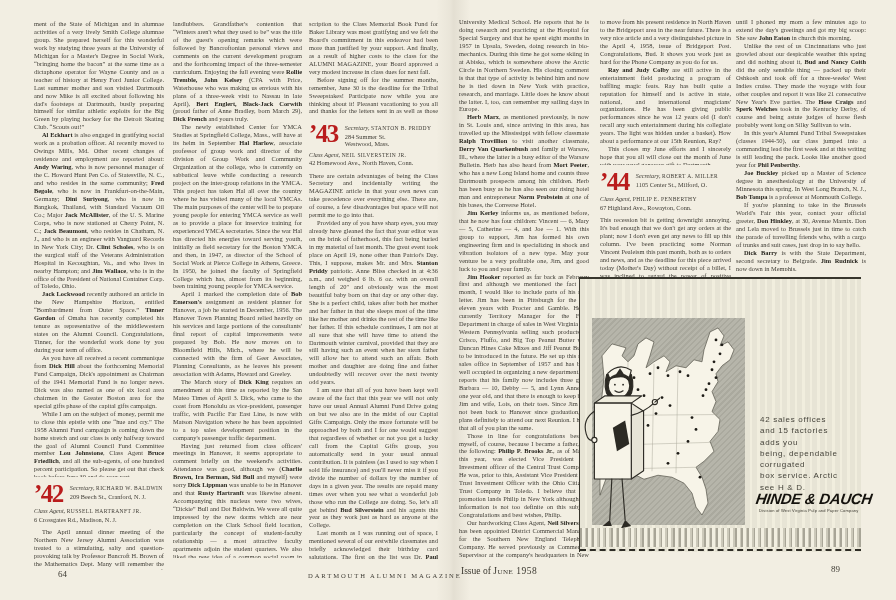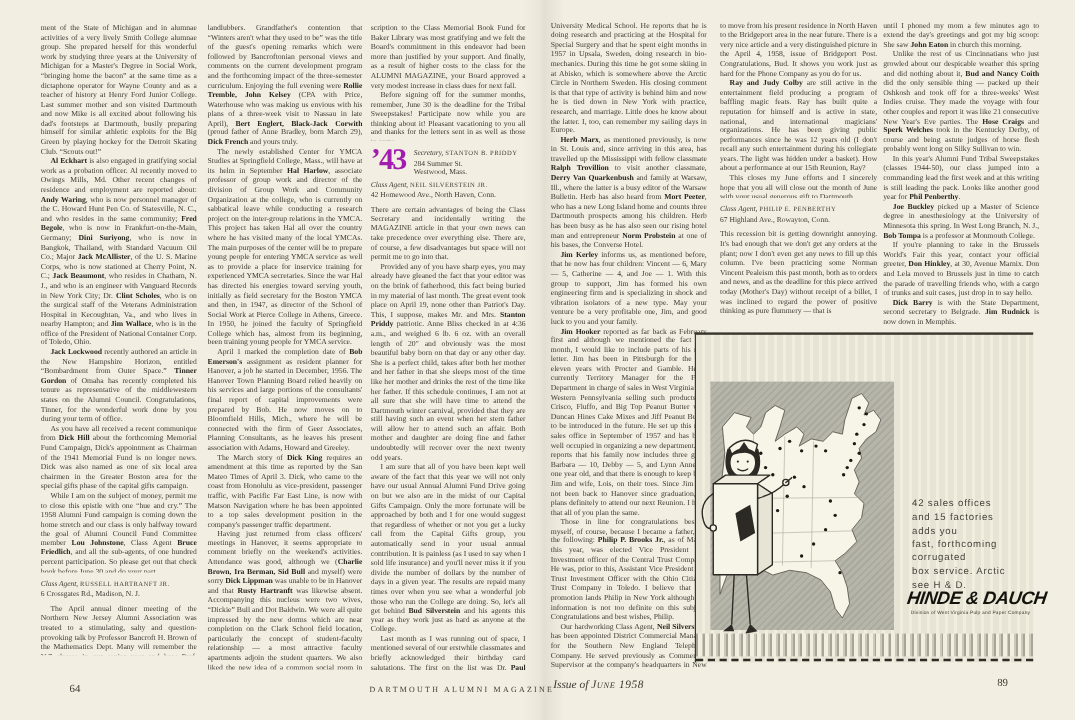--- a/index.html
+++ b/index.html
@@ -8,30 +8,30 @@
   .gutter{position:absolute;left:436px;top:0;width:34px;height:600px;
           background:linear-gradient(90deg,rgba(80,70,50,0) 0%,rgba(80,70,50,0.05) 40%,rgba(80,70,50,0.09) 52%,rgba(80,70,50,0) 100%);}
   .col{position:absolute;text-align:justify;font-size:6.4px;line-height:7.95px;}
   .blk{overflow:hidden;}
   .col p{margin:0;text-indent:8px;}
   .col p.ni{text-indent:0;}
   b{font-weight:bold;color:#28261f;}
   
   .class-head{margin:6px 0 5px 0;}
   .ch-row{display:flex;align-items:flex-start;}
-  .ch-year{font-weight:bold;font-size:25px;line-height:21px;letter-spacing:-1.5px;color:#a21caf;margin-right:7px;}
+  .ch-year{font-weight:bold;font-size:25px;line-height:21px;letter-spacing:-1.5px;color:#b91c1c;margin-right:7px;}
   .ch-info{font-size:6.2px;line-height:7.5px;padding-top:1px;text-align:left;}
   .lbl{font-style:italic;}
   .nm{font-size:5.5px;letter-spacing:.4px;}
   .addr{font-size:6.3px;text-align:left;}
   .ch-agent{margin-top:3px;font-size:6.2px;line-height:7.5px;text-align:left;}
   
   .pgnum{position:absolute;font-size:9px;color:#3f3c35;}
   #footer-left-title{position:absolute;left:308px;top:572px;width:132px;font-size:6.6px;letter-spacing:1.9px;color:#3f3c35;white-space:nowrap;}
-  #footer-issue{position:absolute;left:461px;top:566px;font-size:9.5px;font-style:italic;color:#3a372f;}
+  #footer-issue{position:absolute;left:461px;top:566px;font-size:9.5px;color:#3a372f;}
   #footer-issue .sc{font-variant:small-caps;letter-spacing:.5px;}
   
   #ad{position:absolute;left:579px;top:277px;width:281px;height:273px;
       border-top:2px solid #38362d;border-left:1px solid #38362d;
       background:repeating-linear-gradient(90deg,#e7e4d5 0 5px,#f1eede 5px 7.5px);}
   #ad-map{position:absolute;left:12px;top:39px;width:153px;height:207px;
       background:repeating-linear-gradient(135deg,#aaa99e 0 1.6px,#b6b5aa 1.6px 4.2px);}
   #ad-map svg{display:block;width:100%;height:100%;}
   #ad-woman{position:absolute;left:-2px;top:79px;width:82px;height:182px;}
   #ad-text{position:absolute;left:180px;top:135px;font-family:"Liberation Sans",sans-serif;
@@ -54,20 +54,27 @@
   <div class="col" style="left:34px;top:20px;width:130px;">
     <div class="blk" style="height:457px;">
       <p class="ni">ment of the State of Michigan and in alumnae activities of a very lively Smith College alumnae group. She prepared herself for this wonderful work by studying three years at the University of Michigan for a Master's Degree in Social Work, “bringing home the bacon” at the same time as a dictaphone operator for Wayne County and as a teacher of history at Henry Ford Junior College. Last summer mother and son visited Dartmouth and now Mike is all excited about following his dad's footsteps at Dartmouth, busily preparing himself for similar athletic exploits for the Big Green by playing hockey for the Detroit Skating Club. “Scouts out!”</p>
       <p><b>Al Eckhart</b> is also engaged in gratifying social work as a probation officer. Al recently moved to Owings Mills, Md. Other recent changes of residence and employment are reported about: <b>Andy Waring</b>, who is now personnel manager of the C. Howard Hunt Pen Co. of Statesville, N. C., and who resides in the same community; <b>Fred Begole</b>, who is now in Frankfurt-on-the-Main, Germany; <b>Dini Suriyong</b>, who is now in Bangkok, Thailand, with Standard Vacuum Oil Co.; Major <b>Jack McAllister</b>, of the U. S. Marine Corps, who is now stationed at Cherry Point, N. C.; <b>Jack Beaumont</b>, who resides in Chatham, N. J., and who is an engineer with Vanguard Records in New York City; Dr. <b>Clint Scholes</b>, who is on the surgical staff of the Veterans Administration Hospital in Kecoughtan, Va., and who lives in nearby Hampton; and <b>Jim Wallace</b>, who is in the office of the President of National Container Corp. of Toledo, Ohio.</p>
       <p><b>Jack Lockwood</b> recently authored an article in the New Hampshire Horizon, entitled “Bombardment from Outer Space.” <b>Tinner Gordon</b> of Omaha has recently completed his tenure as representative of the middlewestern states on the Alumni Council. Congratulations, Tinner, for the wonderful work done by you during your term of office.</p>
       <p>As you have all received a recent communique from <b>Dick Hill</b> about the forthcoming Memorial Fund Campaign, Dick's appointment as Chairman of the 1941 Memorial Fund is no longer news. Dick was also named as one of six local area chairmen in the Greater Boston area for the special gifts phase of the capital gifts campaign.</p>
       <p>While I am on the subject of money, permit me to close this epistle with one “hue and cry.” The 1958 Alumni Fund campaign is coming down the home stretch and our class is only halfway toward the goal of Alumni Council Fund Committee member <b>Lou Johnstone</b>, Class Agent <b>Bruce Friedlich</b>, and all the sub-agents, of one hundred percent participation. So please get out that check book before June 30 and do your part.</p>
 
     </div>
     <div class="class-head">
+      <div class="ch-row">
+        <div class="ch-year">’42</div>
+        <div class="ch-info">
+          <div><span class="lbl">Secretary,</span> <span class="nm">RICHARD W. BALDWIN</span></div>
+          <div class="addr">209 Beech St., Cranford, N. J.</div>
+        </div>
+      </div>
       <div class="ch-agent">
         <div><span class="lbl">Class Agent,</span> <span class="nm">RUSSELL HARTRANFT JR.</span></div>
         <div class="addr">6 Crossgates Rd., Madison, N. J.</div>
       </div>
     </div>
     <div class="blk" style="height:42px;">
       <p>The April annual dinner meeting of the Northern New Jersey Alumni Association was treated to a stimulating, salty and question-provoking talk by Professor Bancroft H. Brown of the Mathematics Dept. Many will remember the V-7 classes in our senior year and how Prof. Brown managed to teach us enough math to make navigation sensible to</p>
     </div>
   </div>
 
@@ -116,20 +123,27 @@
     <p>Our hardworking Class Agent, <b>Neil Silverstein</b> has been appointed District Commercial Manager for the Southern New England Telephone Company. He served previously as Commercial Supervisor at the company's headquarters in New Haven. Bud joined the Telephone Company in 1946 as a Commercial Representative in New England. There he worked in Hartford and at the company's headquarters in New Haven before going to Middletown as Assistant Manager in 1951. He returned to headquarters as Commercial Force Supervisor in 1952, went to East Hartford as Manager in 1954, and took the headquarters position he now leaves in 1956. Bud is the father of four children, as many of you already know, and he expects</p>
   </div>
 
   <div class="col" style="left:600px;top:18px;width:131px;">
     <div class="blk" style="height:147px;">
       <p class="ni">to move from his present residence in North Haven to the Bridgeport area in the near future. There is a very nice article and a very distinguished picture in the April 4, 1958, issue of Bridgeport Post. Congratulations, Bud. It shows you work just as hard for the Phone Company as you do for us.</p>
       <p><b>Ray and Judy Colby</b> are still active in the entertainment field producing a program of baffling magic feats. Ray has built quite a reputation for himself and is active in state, national, and international magicians' organizations. He has been giving public performances since he was 12 years old (I don't recall any such entertainment during his collegiate years. The light was hidden under a basket). How about a performance at our 15th Reunion, Ray?</p>
       <p>This closes my June efforts and I sincerely hope that you all will close out the month of June with your usual generous gift to Dartmouth.</p>
     </div>
     <div class="class-head">
+      <div class="ch-row">
+        <div class="ch-year">’44</div>
+        <div class="ch-info">
+          <div><span class="lbl">Secretary,</span> <span class="nm">ROBERT A. MILLER</span></div>
+          <div class="addr">1105 Center St., Milford, O.</div>
+        </div>
+      </div>
       <div class="ch-agent">
         <div><span class="lbl">Class Agent,</span> <span class="nm">PHILIP E. PENBERTHY</span></div>
         <div class="addr">67 Highland Ave., Rowayton, Conn.</div>
       </div>
     </div>
     <div class="blk" style="height:72px;">
       <p class="ni">This recession bit is getting downright annoying. It's bad enough that we don't get any orders at the plant; now I don't even get any news to fill up this column. I've been practicing some Norman Vincent Pealeism this past month, both as to orders and news, and as the deadline for this piece arrived today (Mother's Day) without receipt of a billet, I was inclined to regard the power of positive thinking as pure flummery — that is</p>
     </div>
   </div>
 
@@ -217,21 +231,21 @@
           <path d="M31,158 L24,164 L33,164 Z" fill="#2c2a24" stroke="none"></path>
           <path d="M46,158 L42,166 L52,164 Z" fill="#2c2a24" stroke="none"></path>
         </g>
       </svg>
     </div>
 
     <div id="ad-text">
       <div>42 sales offices</div>
       <div>and 15 factories</div>
       <div>adds you</div>
-      <div>fast, forthcoming</div>
+      <div>being, dependable</div>
       <div>corrugated</div>
       <div>box service. Arctic</div>
       <div>see H &amp; D.</div>
     </div>
     <div id="ad-logo">HINDE &amp; DAUCH</div>
     <div id="ad-tagline">Division of West Virginia Pulp and Paper Company</div>
     <div id="ad-ribs"></div>
     <div id="ad-dash"></div>
   </div>
 

